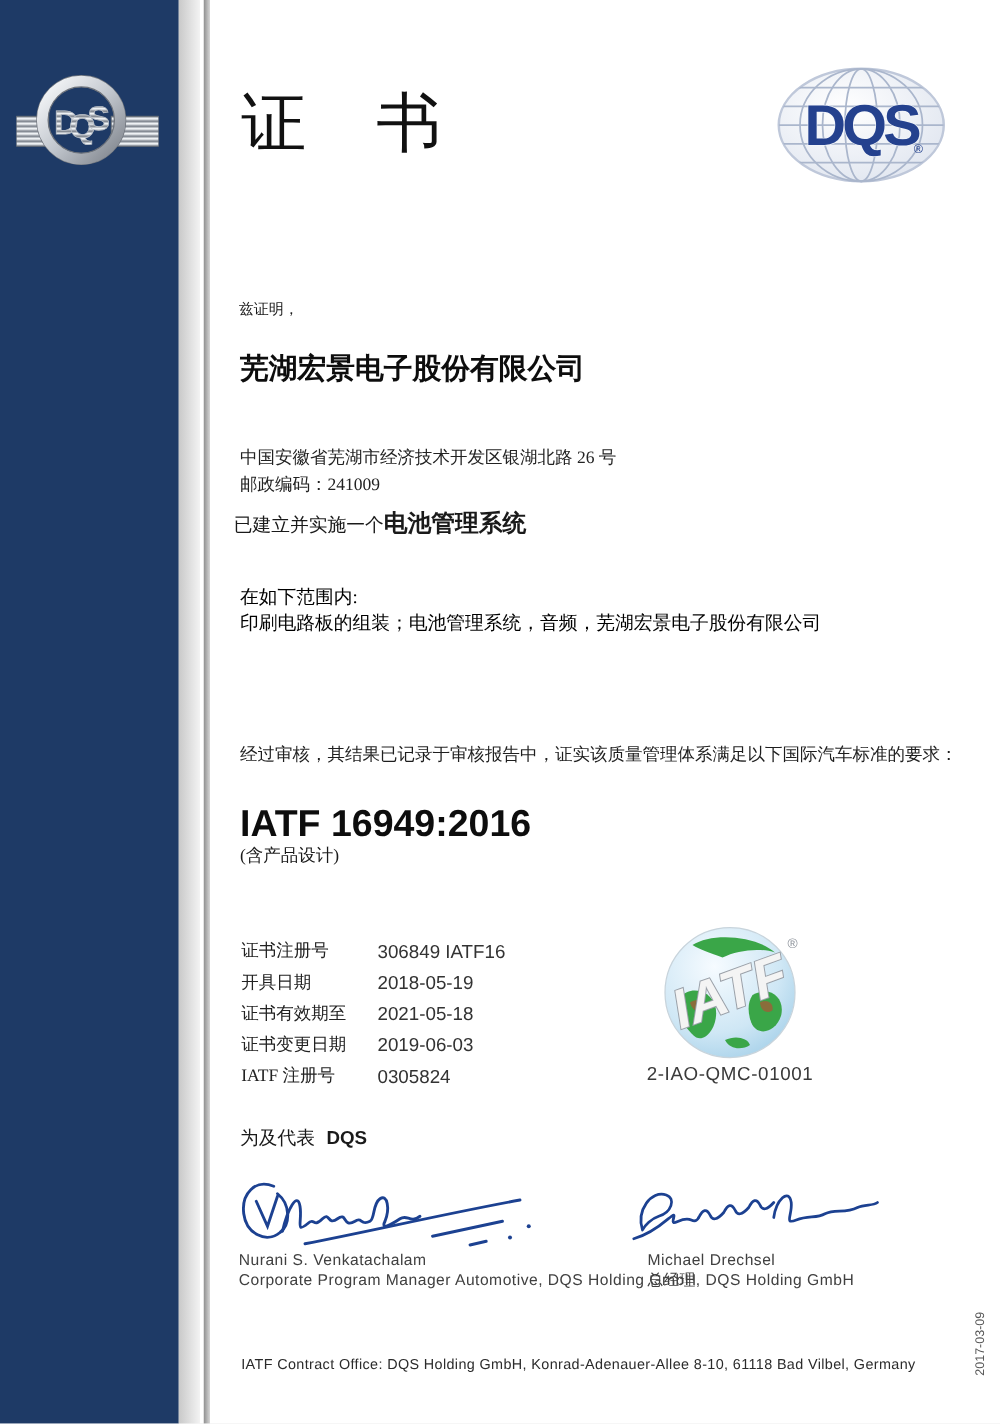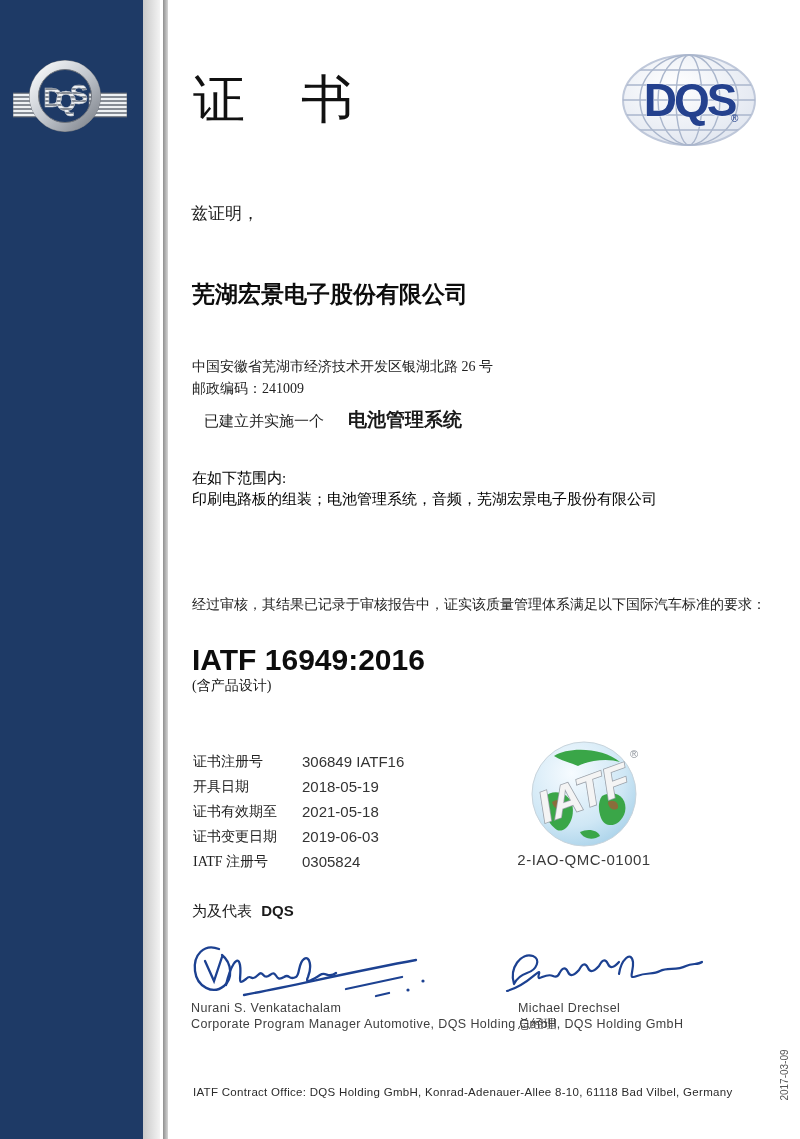--- a/index.html
+++ b/index.html
@@ -8,21 +8,21 @@
   .abs{position:absolute;line-height:1;}
   
   .blue-band{left:0;top:0;width:143px;height:1139px;background:#1e3a66;}
   .gray-stripe{left:143px;top:0;width:17px;height:1139px;
                background:linear-gradient(to right,#c9c9c9,#f3f3f3);}
   .gray-line{left:163px;top:0;width:5px;height:1139px;
              background:linear-gradient(to right,#8f8f8f,#d6d6d6);}
   
   .serif{font-family:"Liberation Serif","DejaVu Serif",serif;}
   .title{font-size:52px;letter-spacing:2px;color:#111;text-align:right;}
-  .intro{font-size:17px;}
+  .intro{font-size:12px;margin-top:36px;}
   .company-name{font-size:23px;font-weight:bold;color:#0d0d0d;}
   .addr{font-size:14px;color:#222;margin-top:42px;}
   .sys-line{display:flex;align-items:baseline;}
   .sys-prefix{font-size:15px;}
   .sys-bold{font-size:19px;font-weight:bold;font-family:"Liberation Sans",sans-serif;}
   .scope-intro,.scope-text{font-size:15px;color:#000000;}
   .audit{font-size:14px;color:#1e1e1e;width:580px;}
   .std-name{font-size:30px;font-weight:bold;color:#0d0d0d;}
   .std-note{font-size:14px;}
   .detail-row{display:flex;height:25px;align-items:center;}
@@ -95,21 +95,21 @@
   </svg>
 
   <div class="abs serif title" style="left:193px;top:74px;">证　书</div>
 
   <div class="abs serif intro" style="left:191px;top:205px;">兹证明，</div>
 
   <div class="abs company-name" style="left:192px;top:283px;">芜湖宏景电子股份有限公司</div>
   <div class="abs serif addr" style="left:192px;top:318px;">中国安徽省芜湖市经济技术开发区银湖北路 26 号</div>
   <div class="abs serif addr" style="left:192px;top:340px;">邮政编码：241009</div>
 
-  <div class="abs sys-line" style="left:204px;top:410px;gap:24px;">
+  <div class="abs sys-line" style="left:187px;top:410px;">
     <span class="serif sys-prefix">已建立并实施一个</span>
     <span class="sys-bold">电池管理系统</span>
   </div>
 
   <div class="abs serif scope-intro" style="left:192px;top:471px;">在如下范围内:</div>
   <div class="abs serif scope-text" style="left:192px;top:492px;">印刷电路板的组装；电池管理系统，音频，芜湖宏景电子股份有限公司</div>
 
   <div class="abs serif audit" style="left:192px;top:598px;">经过审核，其结果已记录于审核报告中，证实该质量管理体系满足以下国际汽车标准的要求：</div>
 
   <div class="abs std-name" style="left:192px;top:645px;">IATF 16949:2016</div>

